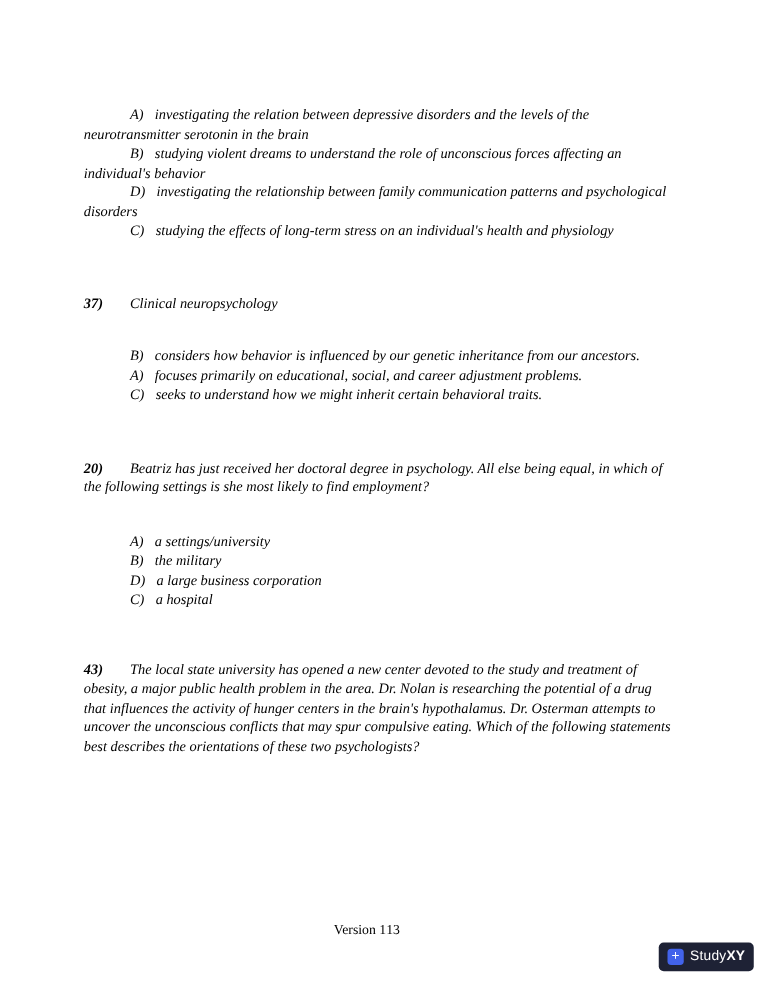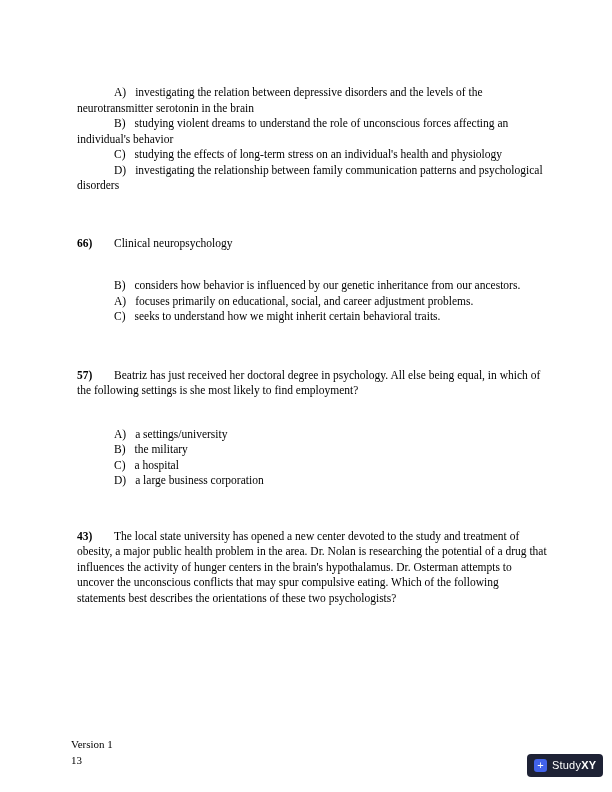--- a/index.html
+++ b/index.html
@@ -9,23 +9,24 @@
     height: 792px;
     background: #ffffff;
     font-family: "Liberation Serif", serif;
     font-size: 11.5px;
     line-height: 15.5px;
     color: #000000;
     overflow: hidden;
   }
   .content {
     position: absolute;
-    left: 77px;
+    left: 67px;
     top: 85px;
     width: 470px;
+    font-style: italic;
   }
   p { margin: 0; }
   .option {
     text-indent: 37px;
   }
   .opt-label { margin-right: 9px; }
   .q-head { }
   .q-num {
     display: inline-block;
     width: 37px;
@@ -36,23 +37,22 @@
   .q41-opts { margin-top: 27px; }
   .q42 { margin-top: 43px; }
   .q42-opts { margin-top: 28px; }
   .q43 { margin-top: 40px; }
   .footer {
     position: absolute;
     left: 71px;
     right: 96px;
     top: 737px;
     display: flex;
-    justify-content: flex-start;
+    justify-content: center;
     font-size: 11px;
-    flex-direction: column;
   }
   .logo-badge {
     position: absolute;
     right: 9px;
     bottom: 15px;
     width: 76px;
     height: 23px;
     background: #1e2235;
     border-radius: 4px;
     display: flex;
@@ -83,39 +83,39 @@
 </style>
 </head>
 <body>
 
 <div class="sheet">
   <div class="content">
 
     <div class="opts">
       <p class="option"><span class="opt-label">A)</span><span>investigating the relation between depressive disorders and the levels of the neurotransmitter serotonin in the brain</span></p>
       <p class="option"><span class="opt-label">B)</span><span>studying violent dreams to understand the role of unconscious forces affecting an individual's behavior</span></p>
+      <p class="option"><span class="opt-label">D)</span><span>investigating the relationship between family communication patterns and psychological disorders</span></p>
       <p class="option"><span class="opt-label">C)</span><span>studying the effects of long-term stress on an individual's health and physiology</span></p>
-      <p class="option"><span class="opt-label">D)</span><span>investigating the relationship between family communication patterns and psychological disorders</span></p>
     </div>
 
-    <p class="q-head q41"><span class="q-num">66)</span><span>Clinical neuropsychology</span></p>
+    <p class="q-head q41"><span class="q-num">37)</span><span>Clinical neuropsychology</span></p>
 
     <div class="opts q41-opts">
       <p class="option"><span class="opt-label">B)</span><span>considers how behavior is influenced by our genetic inheritance from our ancestors.</span></p>
       <p class="option"><span class="opt-label">A)</span><span>focuses primarily on educational, social, and career adjustment problems.</span></p>
       <p class="option"><span class="opt-label">C)</span><span>seeks to understand how we might inherit certain behavioral traits.</span></p>
     </div>
 
-    <p class="q-head q42"><span class="q-num">57)</span><span>Beatriz has just received her doctoral degree in psychology. All else being equal, in which of the following settings is she most likely to find employment?</span></p>
+    <p class="q-head q42"><span class="q-num">20)</span><span>Beatriz has just received her doctoral degree in psychology. All else being equal, in which of the following settings is she most likely to find employment?</span></p>
 
     <div class="opts q42-opts">
       <p class="option"><span class="opt-label">A)</span><span>a settings/university</span></p>
       <p class="option"><span class="opt-label">B)</span><span>the military</span></p>
+      <p class="option"><span class="opt-label">D)</span><span>a large business corporation</span></p>
       <p class="option"><span class="opt-label">C)</span><span>a hospital</span></p>
-      <p class="option"><span class="opt-label">D)</span><span>a large business corporation</span></p>
     </div>
 
     <p class="q-head q43"><span class="q-num">43)</span><span>The local state university has opened a new center devoted to the study and treatment of obesity, a major public health problem in the area. Dr. Nolan is researching the potential of a drug that influences the activity of hunger centers in the brain's hypothalamus. Dr. Osterman attempts to uncover the unconscious conflicts that may spur compulsive eating. Which of the following statements best describes the orientations of these two psychologists?</span></p>
 
   </div>
 
   <div class="footer">
     <span>Version 1</span>
     <span>13</span>
   </div>

